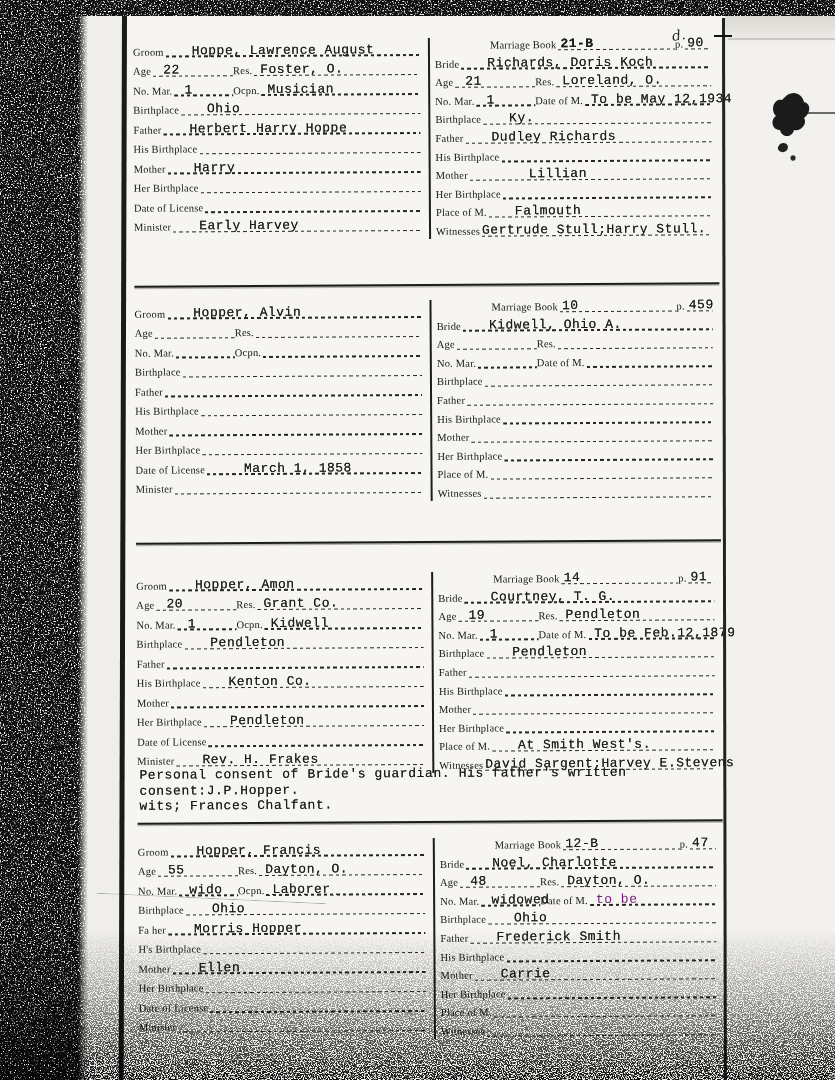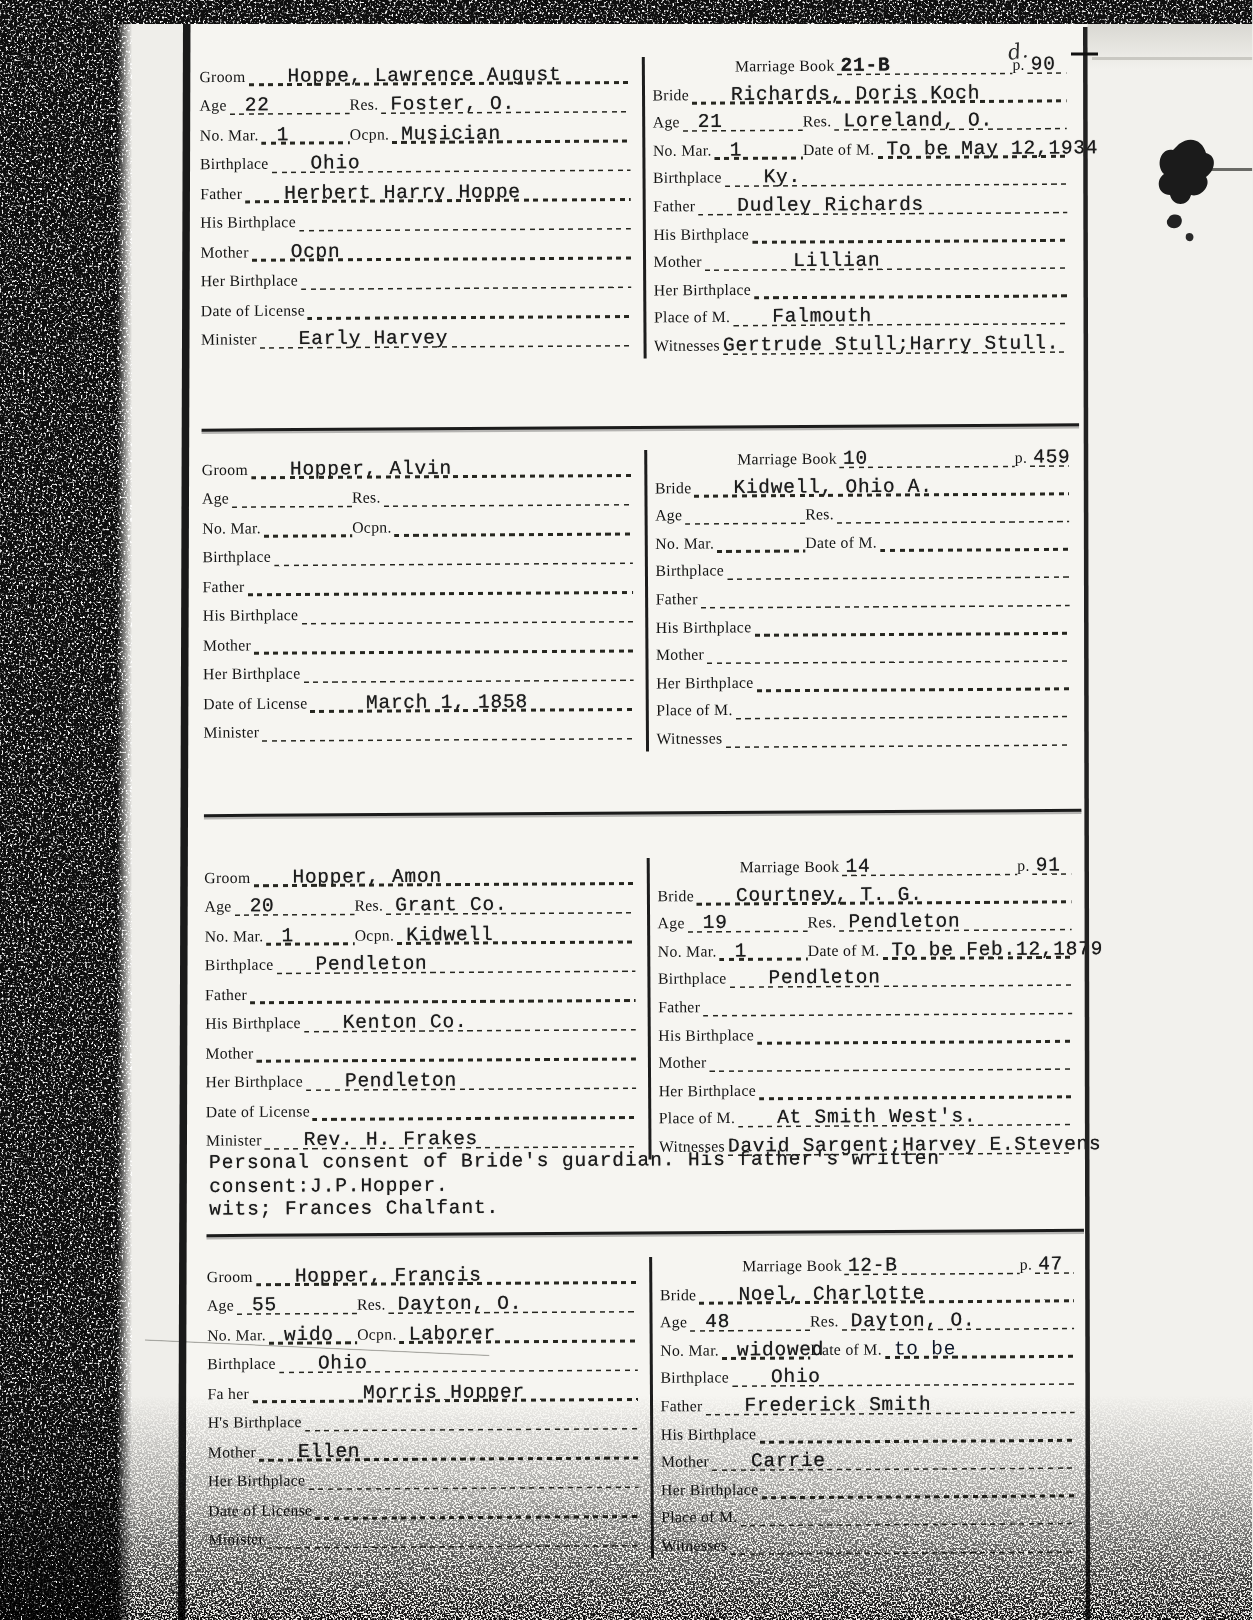--- a/index.html
+++ b/index.html
@@ -45,21 +45,21 @@
   .col.right .row{height:18.6px;}
   .col.right .row.hdr{height:15px;padding-left:55px;}
   .lbl{font-size:10.5px;letter-spacing:.2px;white-space:nowrap;padding-bottom:2px;color:#141414;}
   .seg{flex:1 1 auto;display:flex;align-items:flex-end;min-width:0;}
   .seg.fixed{flex:0 0 auto;}
   .dline{position:relative;flex:1 1 auto;height:14px;min-width:10px;}
   .dline::after{content:"";position:absolute;left:2px;right:0;bottom:2px;height:1.4px;
      background:repeating-linear-gradient(90deg,#26261f 0 3.4px,transparent 3.4px 6.4px);}
   .val{position:absolute;bottom:1px;white-space:nowrap;font-family:"Liberation Mono","DejaVu Sans Mono",monospace;
      font-size:13px;letter-spacing:.5px;color:#1c1c1c;text-shadow:0 0 .5px #444;}
-  .val.faint{color:#0f172a;text-shadow:none;}
+  .val.faint{color:#701a75;text-shadow:none;}
   #consent-note{position:absolute;left:2px;top:766px;width:600px;z-index:4;
      font-family:"Liberation Mono","DejaVu Sans Mono",monospace;font-size:13px;letter-spacing:.6px;
      line-height:15.5px;color:#1b1b1b;white-space:pre-line;text-shadow:0 0 .5px #444;}
 </style>
 </head>
 <body>
 
 <svg width="0" height="0" style="position:absolute">
   <defs>
     <filter id="gB" x="0" y="0" width="100%" height="100%">
@@ -169,21 +169,21 @@
             <div class="row">
               <span class="seg">
                 <span class="lbl">His Birthplace</span>
                 <span class="dline"></span>
               </span>
             </div>
             <div class="row">
               <span class="seg">
                 <span class="lbl">Mother</span>
                 <span class="dline">
-                  <span class="val" style="left: 28px;">Ocpn</span>
+                  <span class="val" style="left: 28px;">Harry</span>
                 </span>
               </span>
             </div>
             <div class="row">
               <span class="seg">
                 <span class="lbl">Her Birthplace</span>
                 <span class="dline"></span>
               </span>
             </div>
             <div class="row">
@@ -701,21 +701,21 @@
                 <span class="lbl">Birthplace</span>
                 <span class="dline">
                   <span class="val" style="left: 28px;">Ohio</span>
                 </span>
               </span>
             </div>
             <div class="row">
               <span class="seg">
                 <span class="lbl">Fa her</span>
                 <span class="dline">
-                  <span class="val" style="left: 28px; margin-left: 48px;">Morris Hopper</span>
+                  <span class="val" style="left: 28px;">Morris Hopper</span>
                 </span>
               </span>
             </div>
             <div class="row">
               <span class="seg">
                 <span class="lbl">H's Birthplace</span>
                 <span class="dline"></span>
               </span>
             </div>
             <div class="row">

